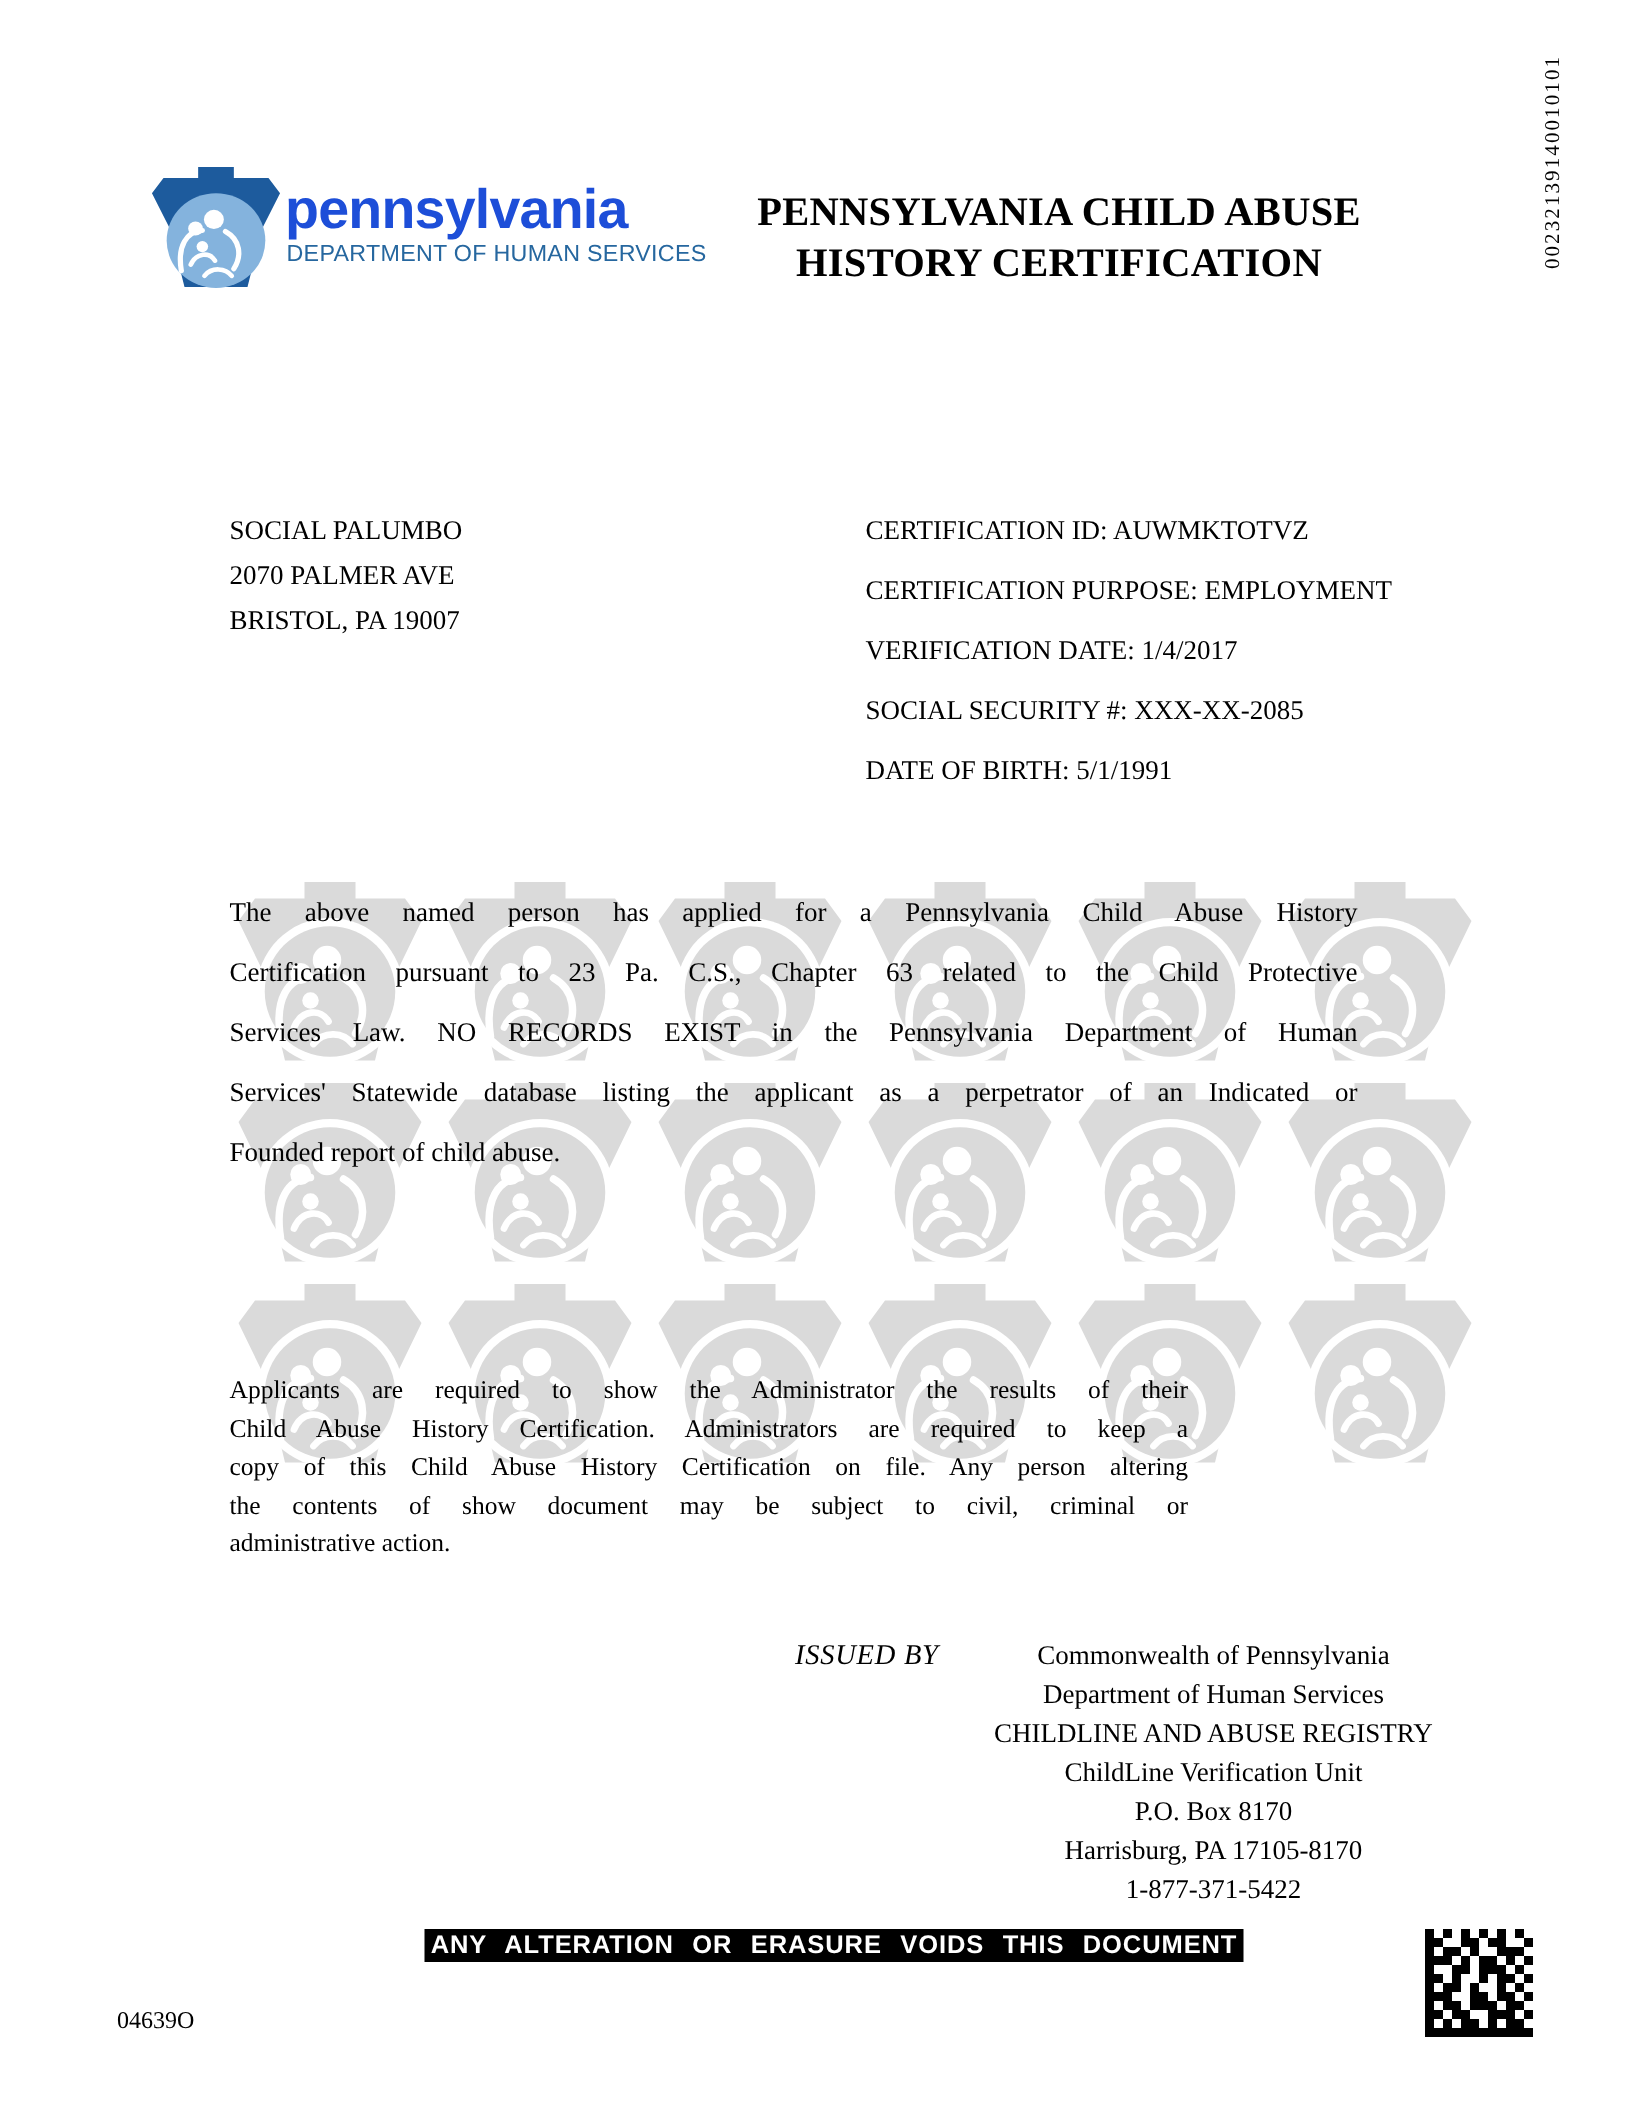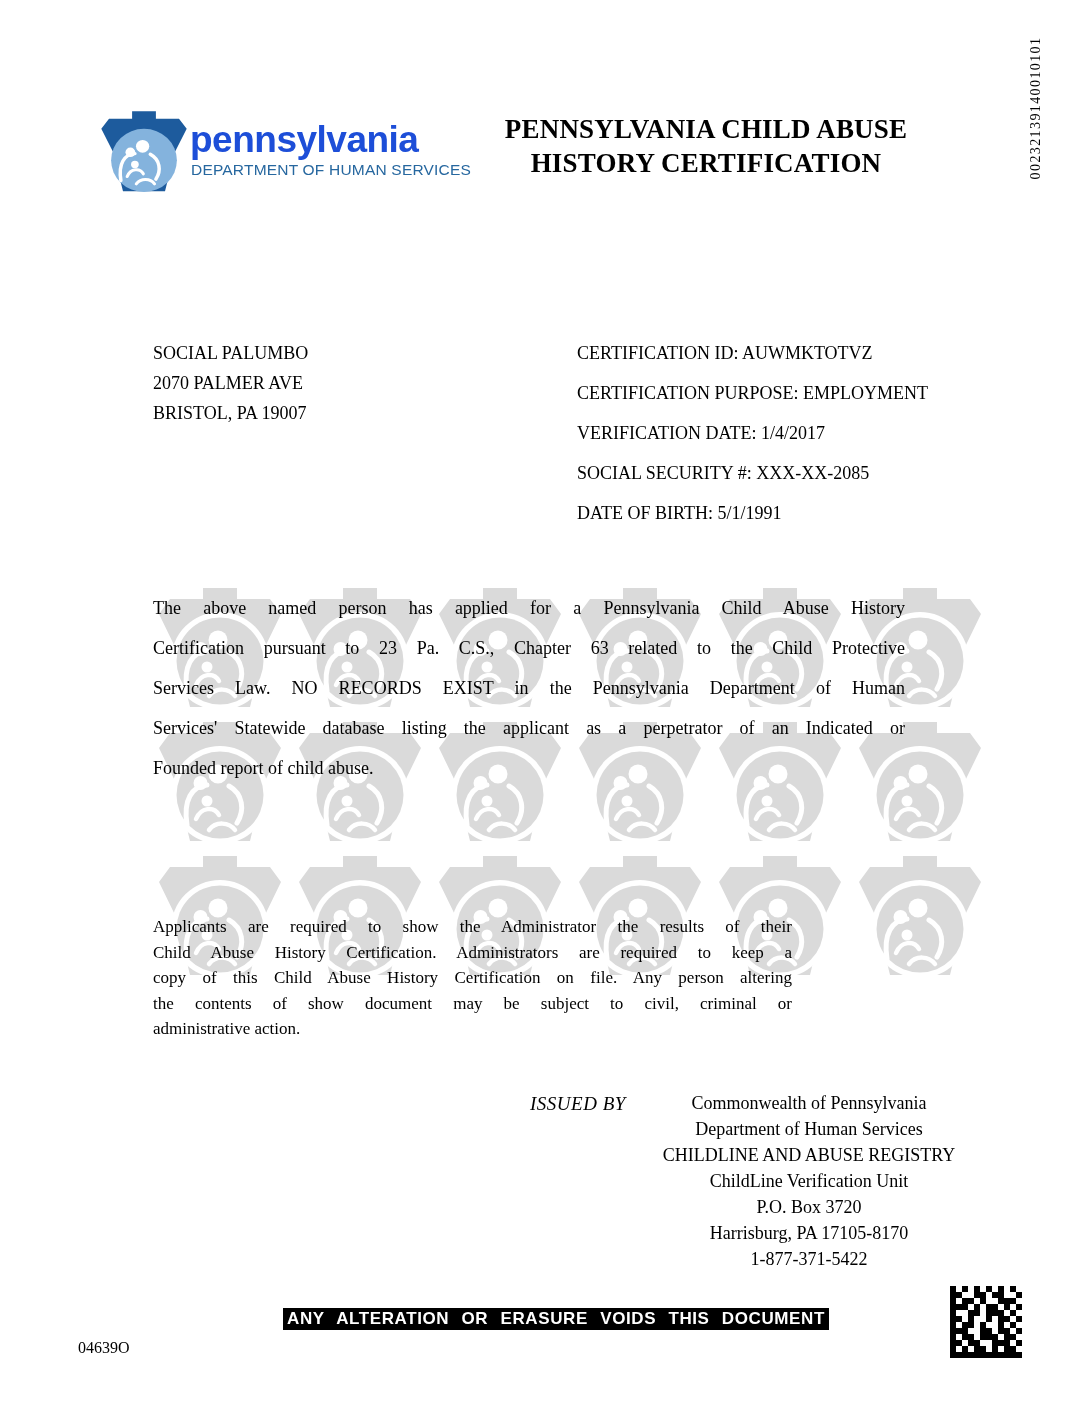--- a/index.html
+++ b/index.html
@@ -25,21 +25,21 @@
     font-size:37px; color:#1d4ed8; letter-spacing:-0.5px; white-space:nowrap;
   }
   .logo .tagline {
     position:absolute; left:96px; top:51px;
     font-family:"Liberation Sans", sans-serif; font-size:15.5px;
     color:#26679f; letter-spacing:0.2px; white-space:nowrap;
   }
 
   
   .title {
-    position:absolute; left:476px; top:112px; width:460px;
+    position:absolute; left:476px; top:124px; width:460px;
     text-align:center; font-weight:bold; font-size:27px; line-height:34px;
     letter-spacing:0.2px;
   }
 
   
   .recipient { position:absolute; left:153px; top:338px; font-size:18px; line-height:30px; }
   .details   { position:absolute; left:577px; top:333px; font-size:18px; }
   .details div { line-height:40px; white-space:nowrap; }
 
   
@@ -59,21 +59,21 @@
   .issued-lines {
     position:absolute; left:633px; top:1090px; width:352px;
     text-align:center; font-size:18px; line-height:26px;
   }
 
   
   .banner {
     position:absolute; left:283px; top:1286px; width:546px; height:22px;
     background:#000000; color:#ffffff; text-align:center; line-height:22px;
     font-family:"Liberation Sans", sans-serif; font-weight:bold;
-    font-size:17px; letter-spacing:0.6px; word-spacing:7px; white-space:nowrap;margin-top:22px;
+    font-size:17px; letter-spacing:0.6px; word-spacing:7px; white-space:nowrap;
   }
 
   
   .code-left  { position:absolute; left:78px;  top:1339px; font-size:16px; }
   .code-right { position:absolute; left:815px; top:1413px; font-size:20px; }
 
   
   .barcode {
     position:absolute; left:950px; top:1286px;
     display:grid; grid-template-columns:repeat(12,6px); grid-auto-rows:6px;
@@ -173,21 +173,21 @@
     <div class="jl">the contents of show document may be subject to civil, criminal or</div>
     <div class="ll">administrative action.</div>
   </div>
 
   <div class="issued-label">ISSUED BY</div>
   <div class="issued-lines">
     <div>Commonwealth of Pennsylvania</div>
     <div>Department of Human Services</div>
     <div>CHILDLINE AND ABUSE REGISTRY</div>
     <div>ChildLine Verification Unit</div>
-    <div>P.O. Box 3720</div>
+    <div>P.O. Box 8170</div>
     <div>Harrisburg, PA 17105-8170</div>
     <div>1-877-371-5422</div>
   </div>
 
   <div class="banner">ANY ALTERATION OR ERASURE VOIDS THIS DOCUMENT</div>
 
   <div class="code-left">04639O</div>
   <div class="code-right">CY893O - 6/00</div>
 
   <div class="barcode">

